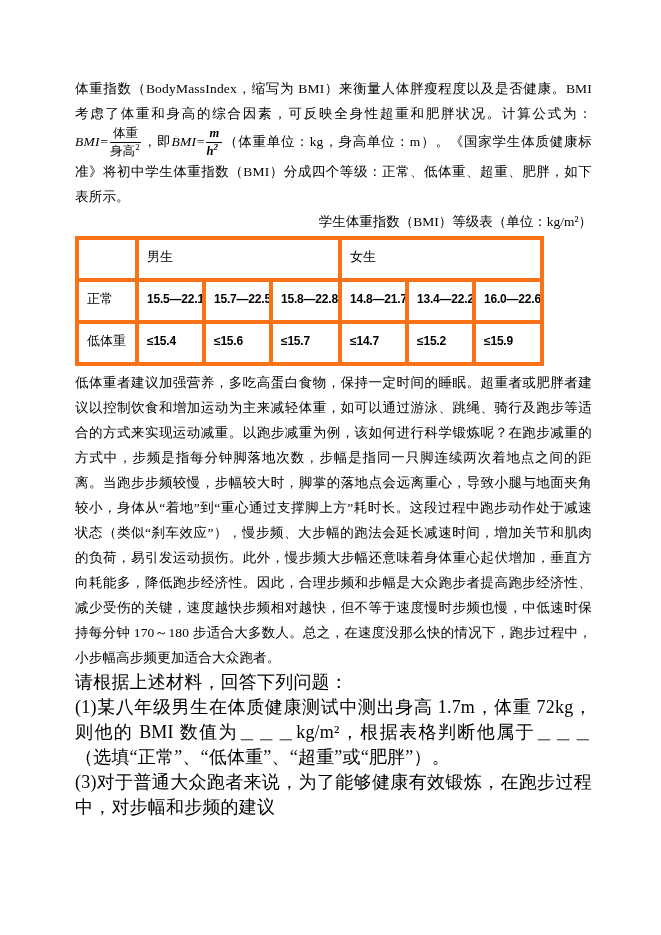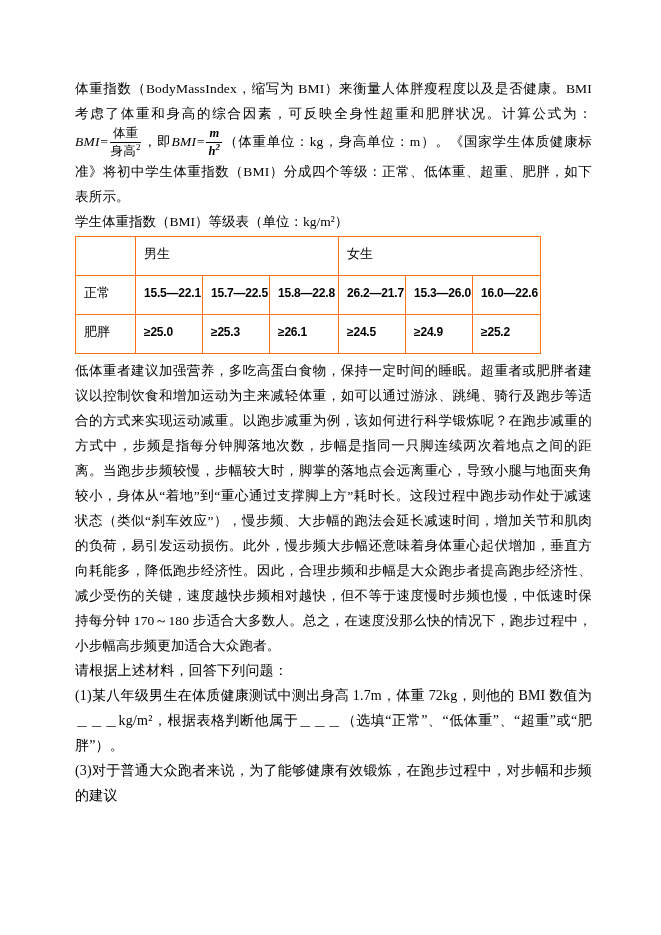--- a/index.html
+++ b/index.html
@@ -22,60 +22,60 @@
     margin: 0;
     font-size: 13.5px;
     line-height: 25px;
     text-align: justify;
     letter-spacing: 0.2px;
   }
   .caption-line {
     margin: 2px 0 3px 0;
     font-size: 13.5px;
     line-height: 22px;
-    text-align: left;
+    text-align: right;
   }
   
   .formula { white-space: nowrap; }
   .formula i { font-style: italic; font-family: "Liberation Serif", serif; }
   .frac {
     display: inline-block;
     vertical-align: middle;
-    text-align: center;
+    text-align: left;
     font-size: 12.5px;
     line-height: 15px;
     margin: 0 1px;
   }
   .frac .num { display: block; border-bottom: 1px solid #000; padding: 0 3px 1px 3px; }
   .frac .den { display: block; padding-top: 1px; }
   .frac sup { font-size: 9px; vertical-align: super; line-height: 0; }
   .frac.bi .num, .frac.bi .den { font-weight: bold; font-style: italic; }
   
   table.bmi {
     border-collapse: collapse;
     table-layout: fixed;
     width: 465px;
     margin: 2px 0 4px 0;
   }
   table.bmi td {
-    border: 1px solid #f97316;
+    border: 4px solid #f97316;
     height: 34px;
     padding: 0 2px 4px 8px;
     font-size: 13px;
     vertical-align: middle;
     overflow: hidden;
     white-space: nowrap;
   }
   table.bmi td.val {
     font-weight: bold;
     font-size: 12px;
     letter-spacing: -0.2px;
     font-family: "Liberation Sans", "DejaVu Sans", sans-serif;
   }
-  .q { margin: 0; font-size: 14px; line-height: 25px; text-align: justify; letter-spacing: 0.2px; }
+  .q { margin: 0; font-size: 18px; line-height: 25px; text-align: justify; letter-spacing: 0.2px; }
 </style>
 </head>
 <body>
 
 <div class="page">
   <div class="content">
 
     <p class="para"><span>体重指数（BodyMassIndex，缩写为 BMI）来衡量人体胖瘦程度以及是否健康。BMI 考虑了体重和身高的综合因素，可反映全身性超重和肥胖状况。计算公式为：</span><span class="formula"><i>BMI=</i><span class="frac"><span class="num">体重</span><span class="den"><span>身高</span><sup>2</sup></span></span></span><span>，即</span><span class="formula"><i>BMI=</i><span class="frac bi"><span class="num">m</span><span class="den"><span>h</span><sup>2</sup></span></span></span><span>（体重单位：kg，身高单位：m）。《国家学生体质健康标准》将初中学生体重指数（BMI）分成四个等级：正常、低体重、超重、肥胖，如下表所示。</span></p>
 
     <p class="caption-line">学生体重指数（BMI）等级表（单位：kg/m²）</p>
@@ -94,32 +94,32 @@
           <tr>
         <td></td>
         <td colspan="3">男生</td>
         <td colspan="3">女生</td>
       </tr>
       <tr>
         <td>正常</td>
         <td class="val">15.5—22.1</td>
         <td class="val">15.7—22.5</td>
         <td class="val">15.8—22.8</td>
-        <td class="val">26.2—21.7</td>
-        <td class="val">15.3—26.0</td>
+        <td class="val">14.8—21.7</td>
+        <td class="val">13.4—22.2</td>
         <td class="val">16.0—22.6</td>
       </tr>
       <tr>
-        <td>肥胖</td>
-        <td class="val">≥25.0</td>
-        <td class="val">≥25.3</td>
-        <td class="val">≥26.1</td>
-        <td class="val">≥24.5</td>
-        <td class="val">≥24.9</td>
-        <td class="val">≥25.2</td>
+        <td>低体重</td>
+        <td class="val">≤15.4</td>
+        <td class="val">≤15.6</td>
+        <td class="val">≤15.7</td>
+        <td class="val">≤14.7</td>
+        <td class="val">≤15.2</td>
+        <td class="val">≤15.9</td>
       </tr>
     </tbody>
       </table>
 
     <p class="para">低体重者建议加强营养，多吃高蛋白食物，保持一定时间的睡眠。超重者或肥胖者建议以控制饮食和增加运动为主来减轻体重，如可以通过游泳、跳绳、骑行及跑步等适合的方式来实现运动减重。以跑步减重为例，该如何进行科学锻炼呢？在跑步减重的方式中，步频是指每分钟脚落地次数，步幅是指同一只脚连续两次着地点之间的距离。当跑步步频较慢，步幅较大时，脚掌的落地点会远离重心，导致小腿与地面夹角较小，身体从“着地”到“重心通过支撑脚上方”耗时长。这段过程中跑步动作处于减速状态（类似“刹车效应”），慢步频、大步幅的跑法会延长减速时间，增加关节和肌肉的负荷，易引发运动损伤。此外，慢步频大步幅还意味着身体重心起伏增加，垂直方向耗能多，降低跑步经济性。因此，合理步频和步幅是大众跑步者提高跑步经济性、减少受伤的关键，速度越快步频相对越快，但不等于速度慢时步频也慢，中低速时保持每分钟 170～180 步适合大多数人。总之，在速度没那么快的情况下，跑步过程中，小步幅高步频更加适合大众跑者。</p>
 
     <p class="q">请根据上述材料，回答下列问题：</p>
     <p class="q">(1)某八年级男生在体质健康测试中测出身高 1.7m，体重 72kg，则他的 BMI 数值为＿＿＿kg/m²，根据表格判断他属于＿＿＿（选填“正常”、“低体重”、“超重”或“肥胖”）。</p>
     <p class="q">(3)对于普通大众跑者来说，为了能够健康有效锻炼，在跑步过程中，对步幅和步频的建议</p>
 

